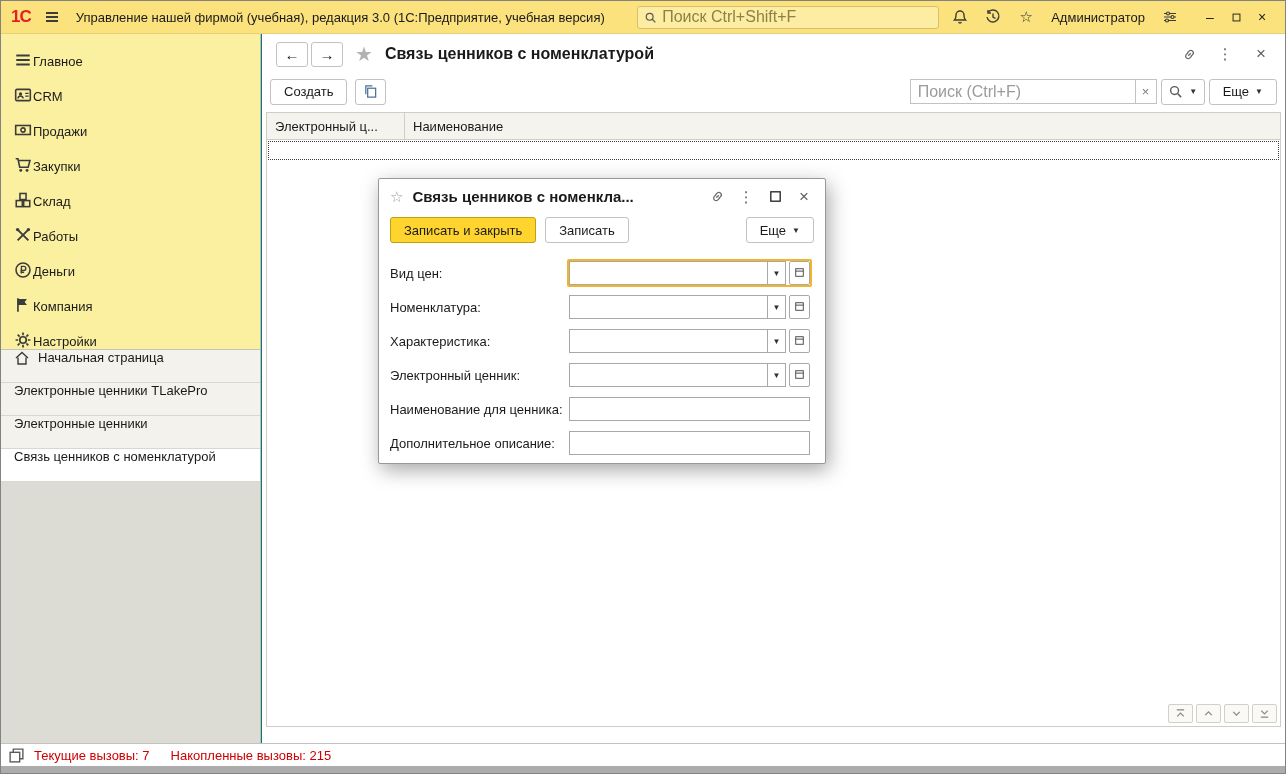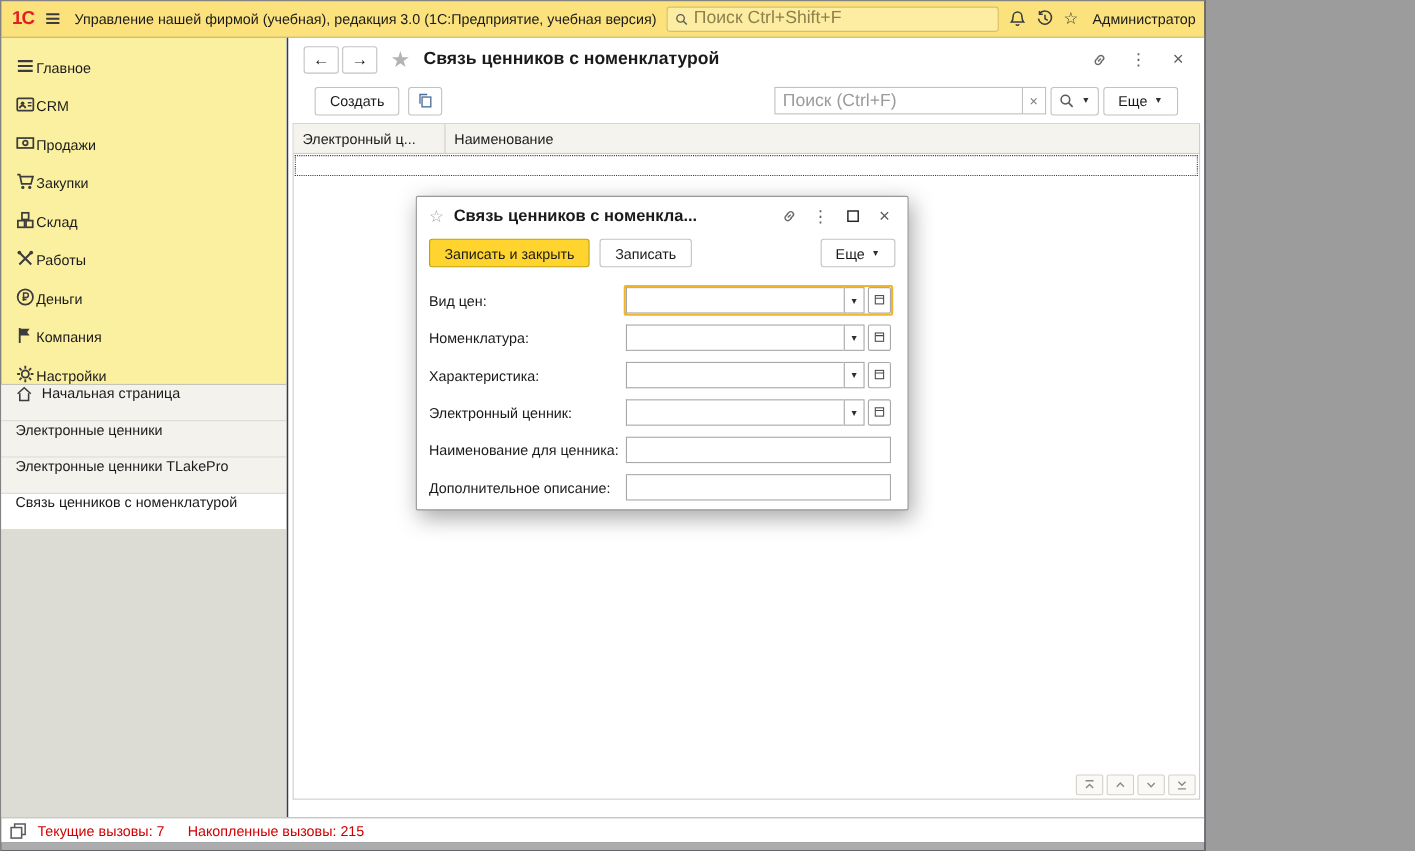--- a/index.html
+++ b/index.html
@@ -1,20 +1,20 @@
 <!DOCTYPE html>
 <html><head>
 <meta charset="utf-8">
 <style>
   *{box-sizing:border-box;margin:0;padding:0}
   body{width:1286px;height:774px;font-family:"Liberation Sans",sans-serif;font-size:13px;color:#1a1a1a;background:#9c9c9c;overflow:hidden}
   button{font-family:inherit;font-size:13px;background:none;border:none;cursor:pointer;color:inherit}
   input{font-family:inherit;font-size:16px;color:#1a1a1a;outline:none}
   [data-icon] svg,.icon svg{display:block}
-  .window{position:relative;width:1096px;height:774px;background:#0f172a;border:1px solid #828282;overflow:hidden}
+  .window{position:relative;width:1286px;height:774px;background:#0f766e;border:1px solid #828282;overflow:hidden}
 
   
   .topbar{position:absolute;top:0;left:0;right:0;height:33px;background:#fbe27d;border-bottom:1px solid #e6cf74;display:flex;align-items:center;padding:0 10px;gap:9px;z-index:5}
   .logo{font-weight:bold;font-size:17px;color:#e31e24;letter-spacing:-1px}
   .tb-icon-btn{width:24px;height:24px;display:flex;align-items:center;justify-content:center}
   .tb-icon-btn [data-icon]{width:16px;height:16px}
   .tb-title{margin-left:3px;margin-right:auto;white-space:nowrap}
   .tb-search{width:302px;height:23px;background:#fceda2;border:1px solid #d8bf6d;border-radius:3px;display:flex;align-items:center;padding:0 6px;gap:5px;flex:0 0 auto}
   .tb-search [data-icon]{width:13px;height:13px}
   .tb-search input{flex:1;background:transparent;border:none;min-width:0}
@@ -43,21 +43,21 @@
   .hist-btns{display:flex;gap:3px}
   .hist-btn{width:32px;height:25px;border:1px solid #c2c2c2;border-radius:3px;background:#fff;font-size:15px;font-weight:bold;display:flex;align-items:center;justify-content:center}
   .page-star{font-size:20px;color:#b3b3b3;margin:0 3px;cursor:pointer}
   .page-title{font-size:16px;font-weight:bold;white-space:nowrap}
   .header-right{margin-left:auto;display:flex;align-items:center;gap:16px}
   .header-right button{width:20px;height:20px;display:flex;align-items:center;justify-content:center;color:#5f5f5f}
   .header-right [data-icon]{width:15px;height:15px}
   .kebab{font-size:15px}
   .close-x{font-size:17px}
 
-  .toolbar{height:35px;display:flex;align-items:center;gap:8px;padding:0 24px}
+  .toolbar{height:35px;display:flex;align-items:center;gap:8px;padding:0 8px}
   .btn{height:26px;display:inline-flex;align-items:center;justify-content:center;padding:0 13px;border:1px solid #c2c2c2;border-radius:3px;background:#fff;white-space:nowrap}
   .btn.icon-only{width:31px;padding:0}
   .btn [data-icon]{width:15px;height:15px}
   .toolbar-right{margin-left:auto;display:flex;align-items:center;gap:4px}
   .list-search{display:flex;align-items:stretch;height:25px}
   .list-search input{width:226px;border:1px solid #c2c2c2;padding:0 7px}
   .list-search input::placeholder{color:#9b9b9b}
   .ls-clear{width:21px;border:1px solid #c2c2c2;border-left:none;background:#fff;color:#7c7c7c;font-size:13px;display:flex;align-items:center;justify-content:center}
   .dd{font-size:8px;color:#2f2f2f;margin-left:6px}
 
@@ -255,24 +255,24 @@
         <div class="nav-item">
           <span class="icon">
             <svg viewBox="0 0 16 16">
               <path d="M2 8l6-5.5L14 8" stroke="#3c3c3c" fill="none" stroke-width="1.4"></path>
               <path d="M4 7.5V14h8V7.5" stroke="#3c3c3c" fill="none" stroke-width="1.4"></path>
             </svg>
           </span>
           <span>Начальная страница</span>
         </div>
         <div class="nav-item">
+          <span>Электронные ценники TLakePro</span>
+        </div>
+        <div class="nav-item">
           <span>Электронные ценники</span>
-        </div>
-        <div class="nav-item">
-          <span>Электронные ценники TLakePro</span>
         </div>
         <div class="nav-item active">
           <span>Связь ценников с номенклатурой</span>
         </div>
       </div>
     <div class="sidebar-fill"></div>
   </aside>
 
   <main class="main">
     <div class="main-header">

